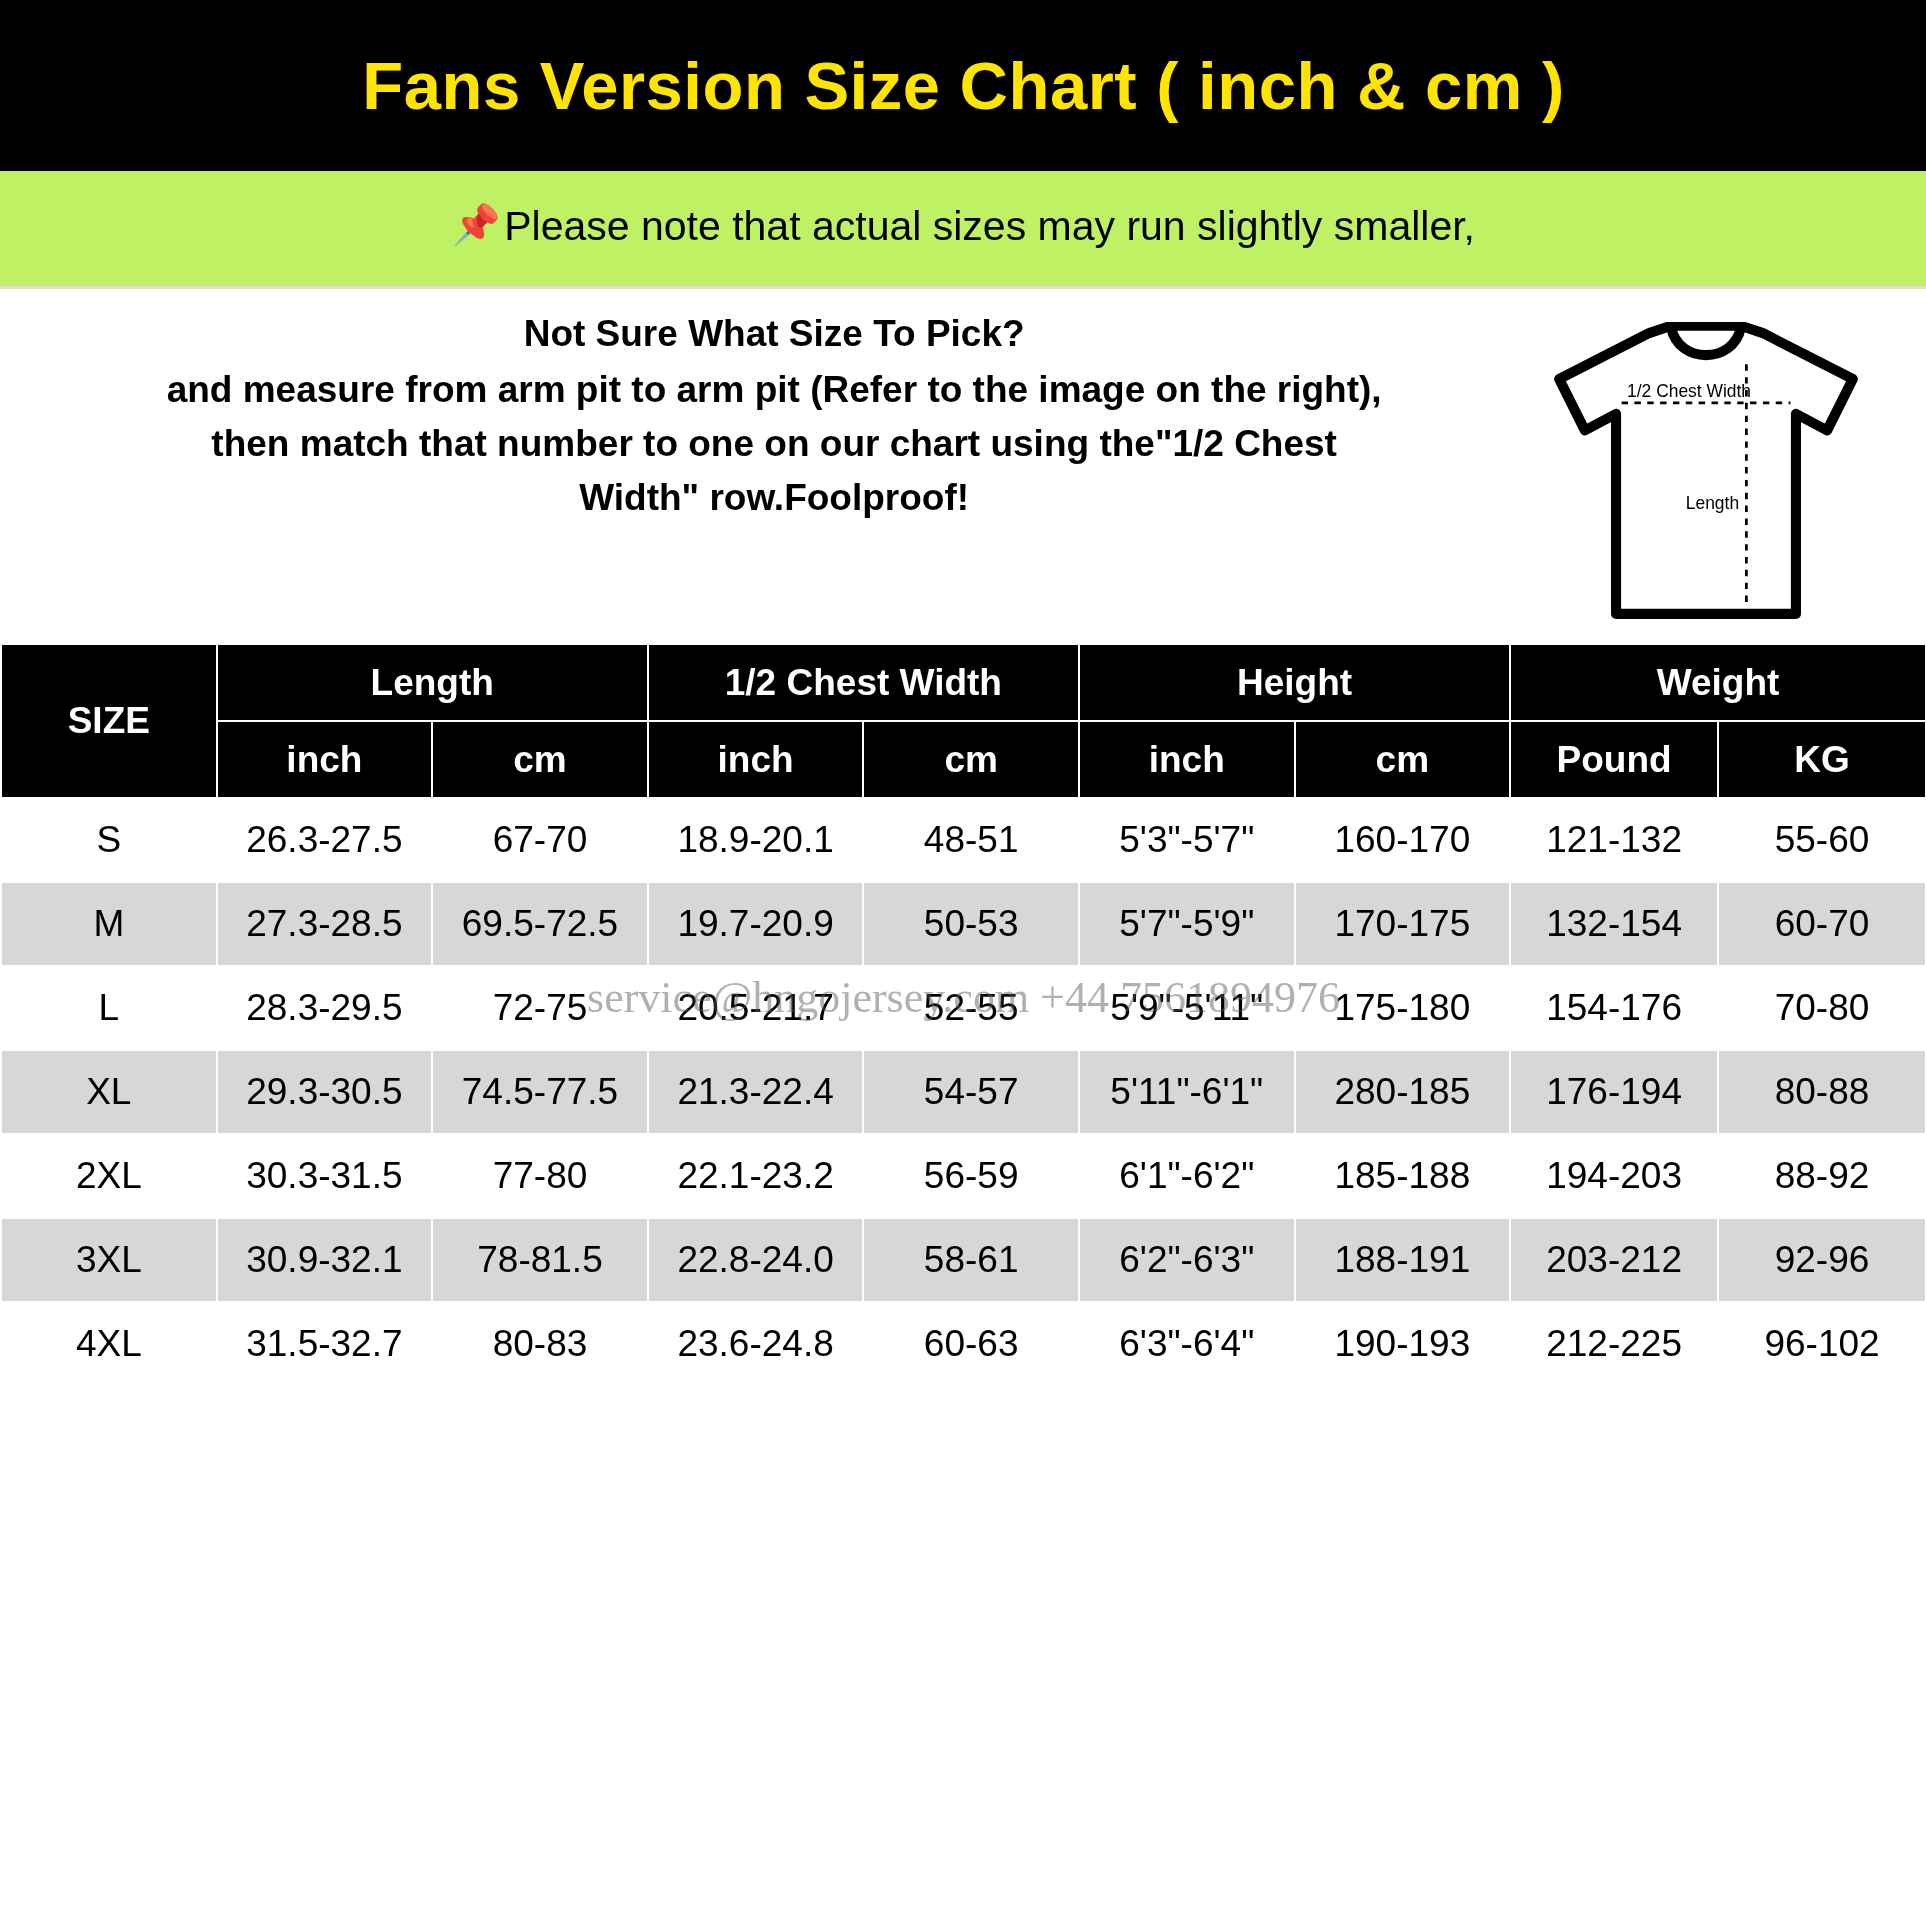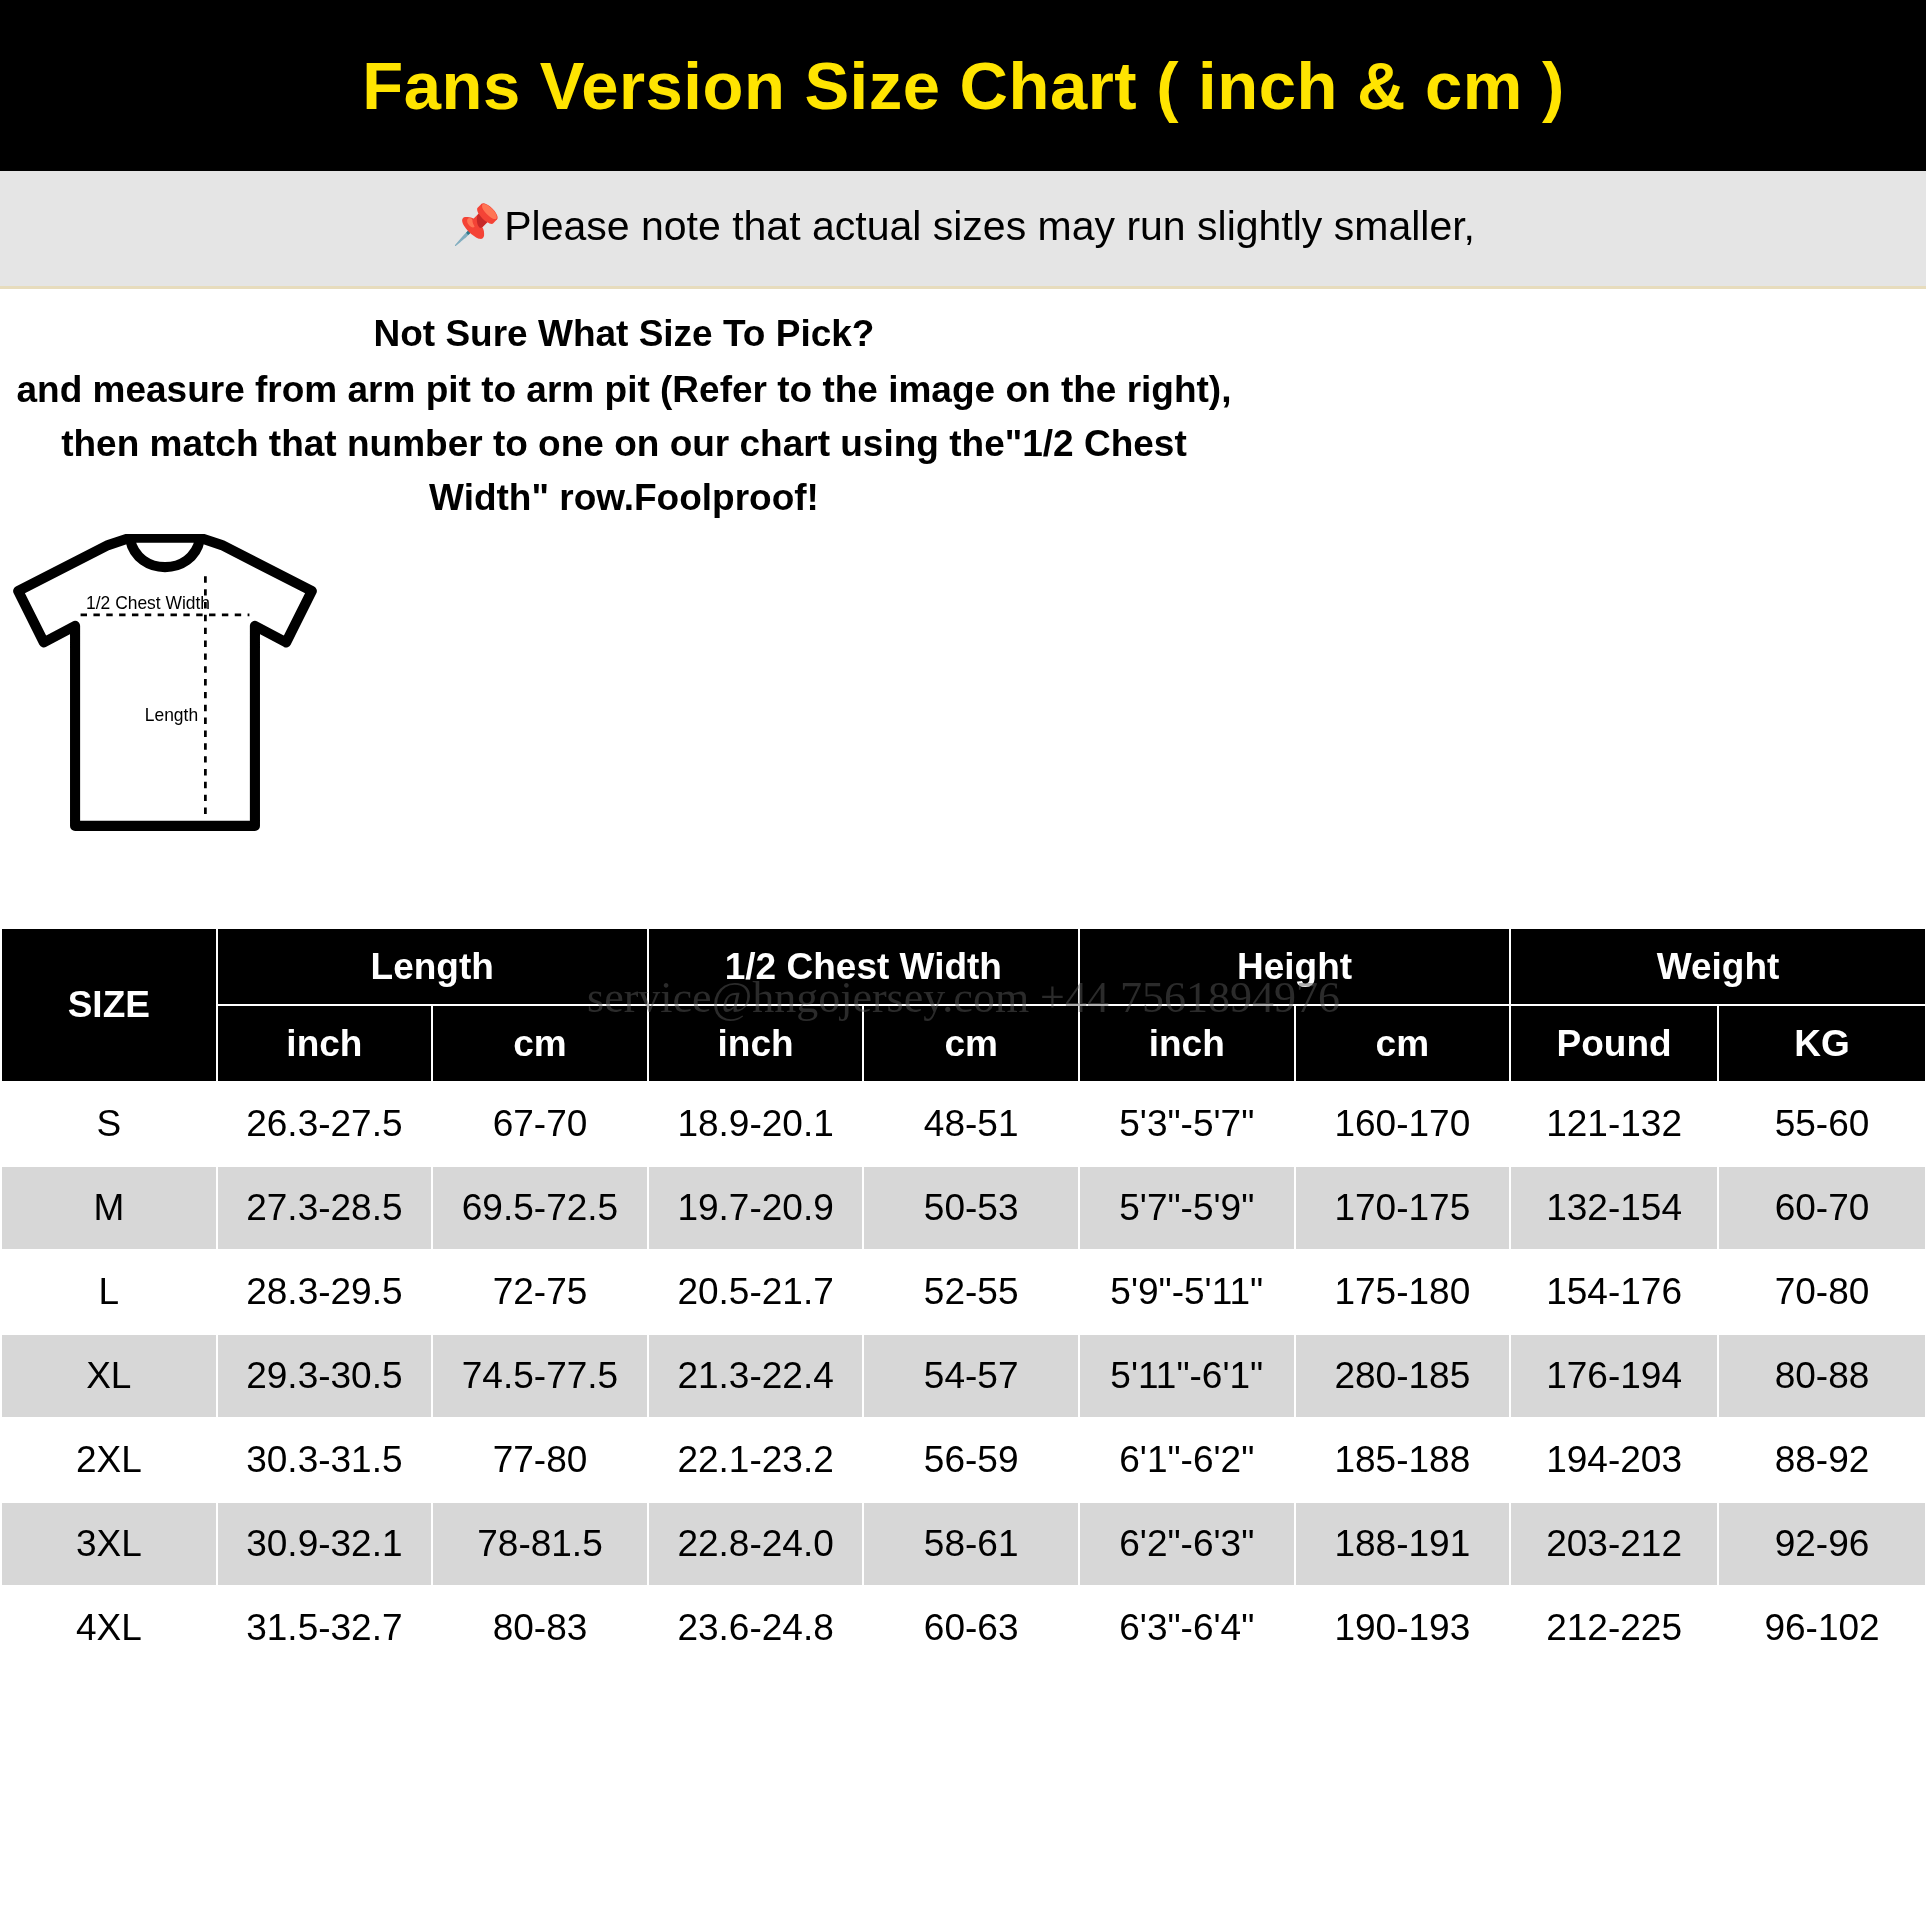--- a/index.html
+++ b/index.html
@@ -26,21 +26,21 @@
   }
   .title-bar .title-text {
     color: #ffe400;
     font-size: 67px;
     font-weight: bold;
     letter-spacing: 0.5px;
   }
 
   
   .note-band {
-    background: #e5e5e5;
+    background: #bef264;
     padding: 26px 18.4px 31px 18.4px;
     text-align: center;
     border-bottom: 3.7px solid #e7dcbd;
   }
   .note-line {
     font-size: 41px;
     color: #000000;
     line-height: 1.42;
     white-space: nowrap;
   }
@@ -52,21 +52,20 @@
   }
   .red-bold { color: #ff0000; font-weight: bold; }
   .arrows { letter-spacing: 9.2px; font-weight: bold; }
 
   
   .help-section {
     display: flex;
     align-items: flex-start;
     padding: 24px 9.2px 16.5px 9.2px;
     min-height: 354px;
-    flex-direction: column;
   }
   .help-text {
     flex: 1 1 auto;
     text-align: center;
     padding-left: 7.3px;
   }
   .help-heading {
     font-size: 37px;
     font-weight: bold;
     margin-bottom: 7.3px;

